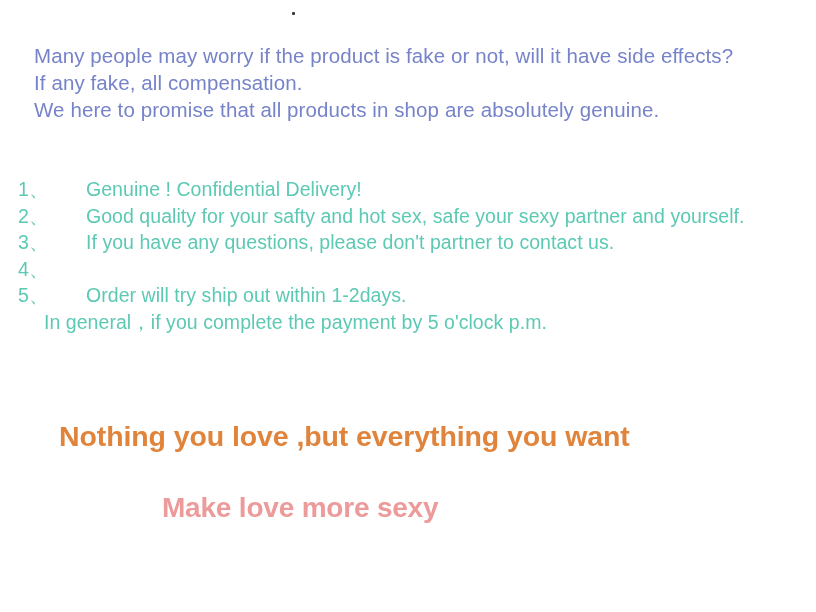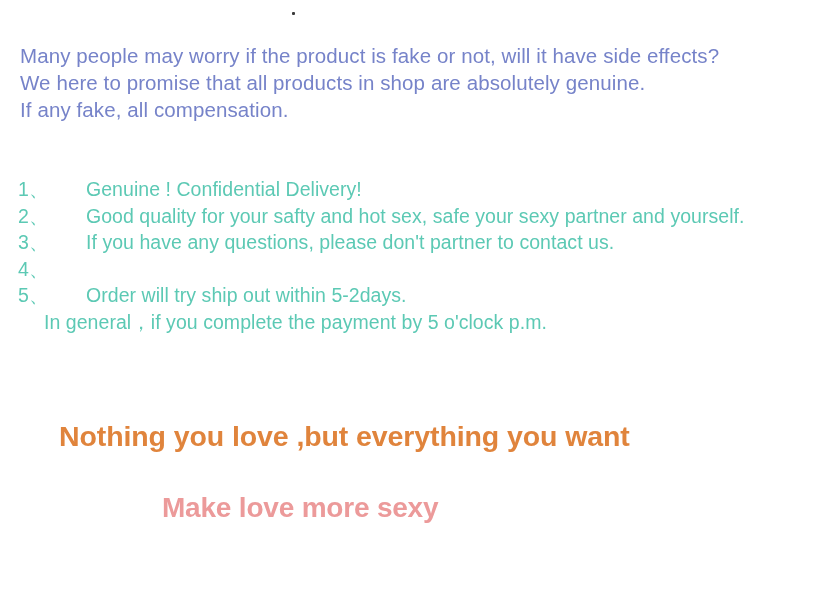--- a/index.html
+++ b/index.html
@@ -39,20 +39,21 @@
     top: 42px;
     width: 790px;
     color: #7683c9;
     font-size: 20.5px;
     line-height: 27px;
     letter-spacing: 0.1px;
     white-space: nowrap;
   }
   .intro .line {
     display: block;
+    margin-left: 14px;
   }
 
   
   .promise-list {
     position: absolute;
     left: 18px;
     top: 176px;
     width: 795px;
     color: #5cc9b4;
     font-size: 19.5px;
@@ -104,22 +105,22 @@
 </style>
 </head>
 <body>
 
 <div id="canvas" style="background: rgb(255, 255, 255);">
 
   <div class="speck"></div>
 
   <div class="intro" style="color: rgb(118, 131, 201);">
     <span class="line">Many people may worry if the product is fake or not, will it have side effects?</span>
+    <span class="line">If any fake, all compensation.</span>
     <span class="line">We here to promise that all products in shop are absolutely genuine.</span>
-    <span class="line">If any fake, all compensation.</span>
   </div>
 
   <div class="promise-list" style="color: rgb(92, 201, 180);">
 
     <div class="promise-row">
       <span class="promise-num">1、</span>
       <span class="promise-text">Genuine ! Confidential Delivery!</span>
     </div>
 
     <div class="promise-row">
@@ -131,21 +132,21 @@
       <span class="promise-num">3、</span>
       <span class="promise-text">If you have any questions, please don't partner to contact us.</span>
     </div>
 
     <div class="promise-row">
       <span class="promise-num">4、</span>
     </div>
 
     <div class="promise-row">
       <span class="promise-num">5、</span>
-      <span class="promise-text">Order will try ship out within 5-2days.</span>
+      <span class="promise-text">Order will try ship out within 1-2days.</span>
     </div>
 
     <span class="promise-cont">In general，if you complete the payment by 5 o'clock p.m.</span>
 
   </div>
 
   <div class="slogan-orange" style="color: rgb(224, 132, 60);">Nothing you love ,but everything you want</div>
 
   <div class="slogan-pink" style="color: rgb(236, 154, 154);">Make love more sexy</div>
 

